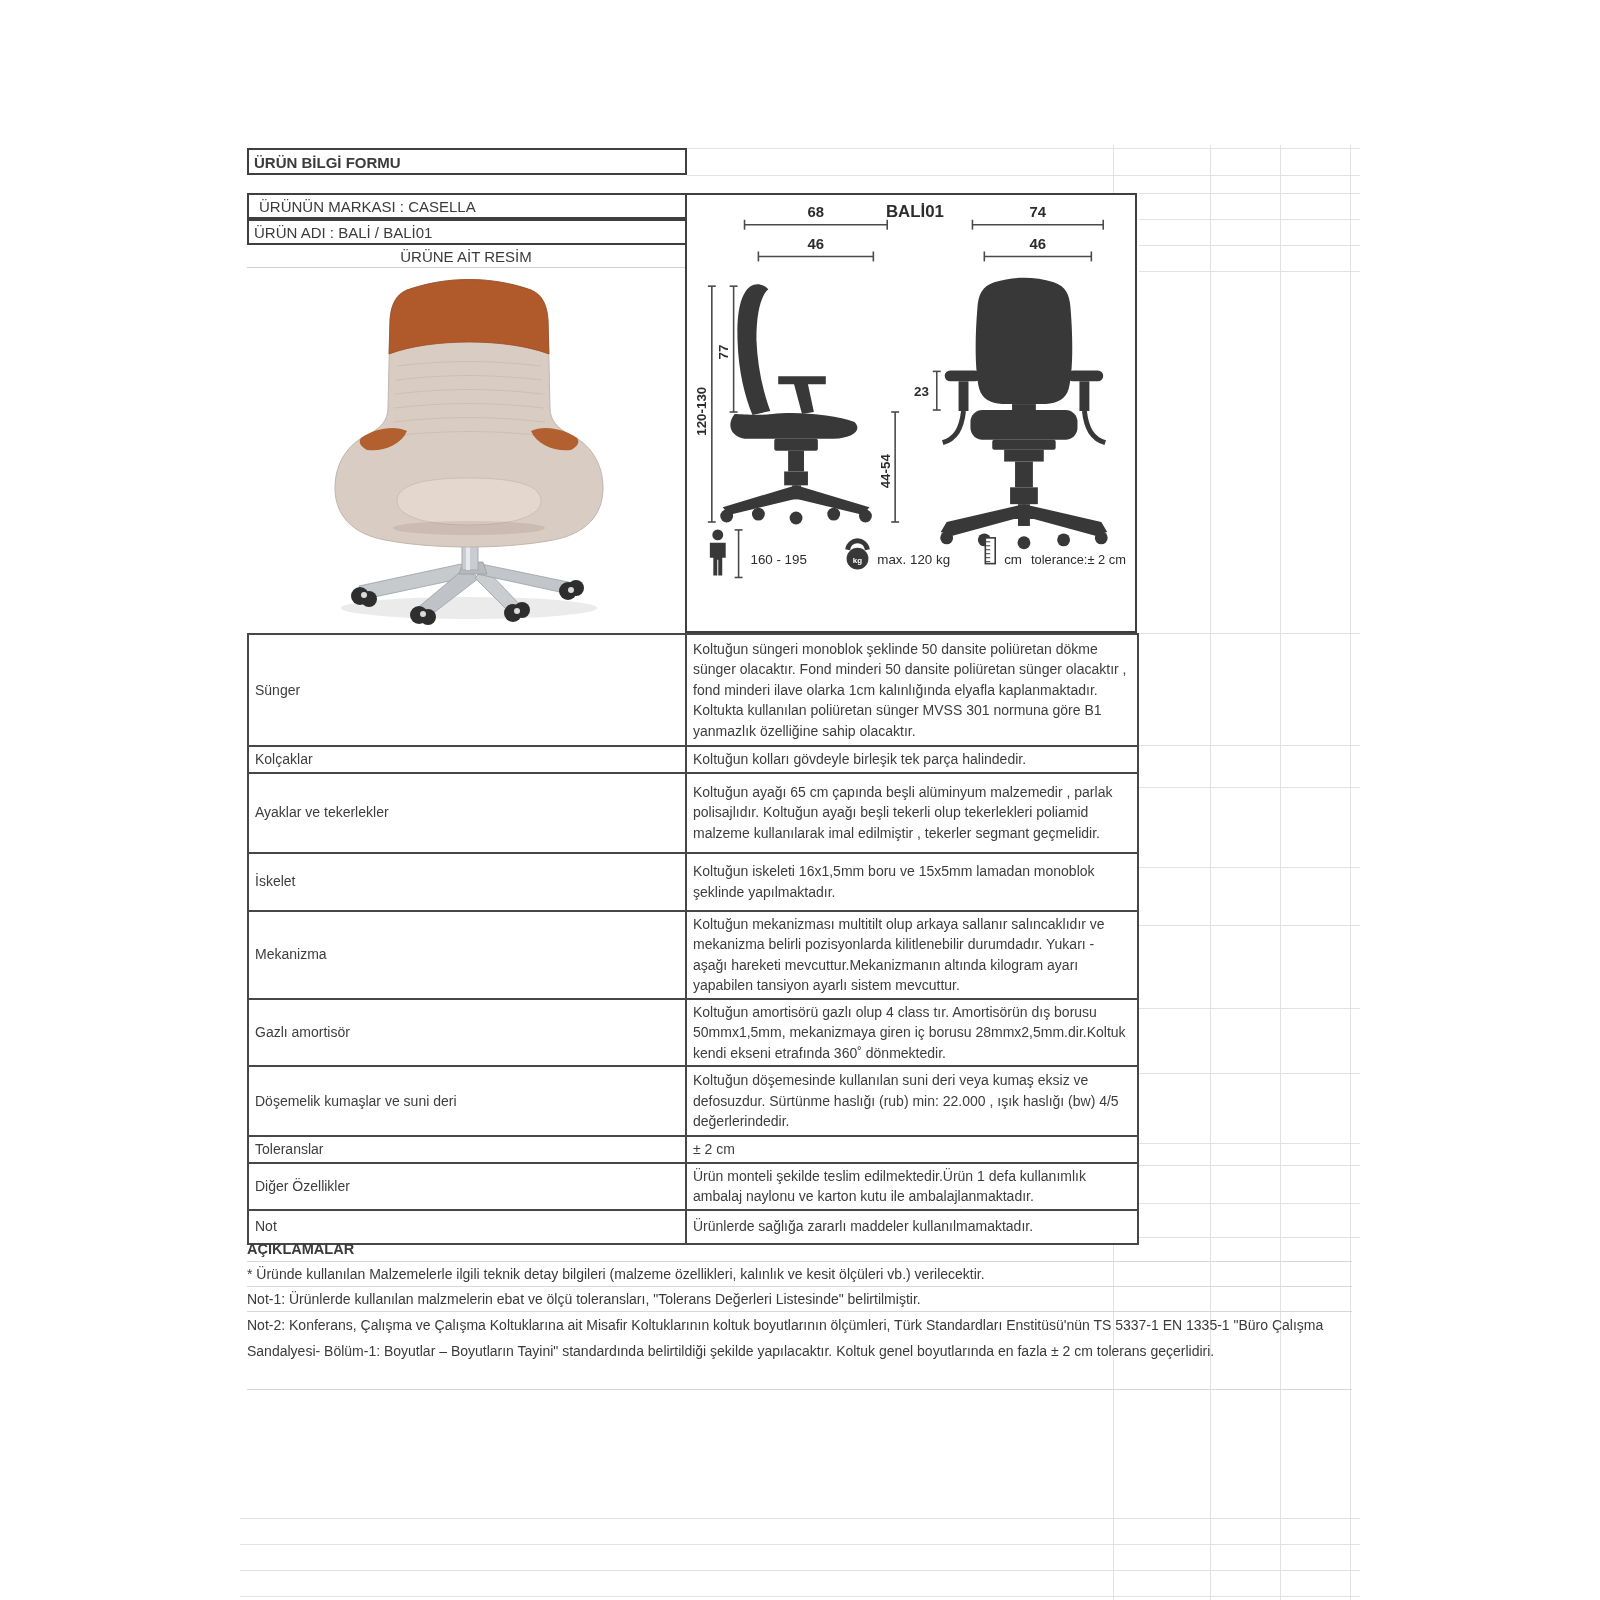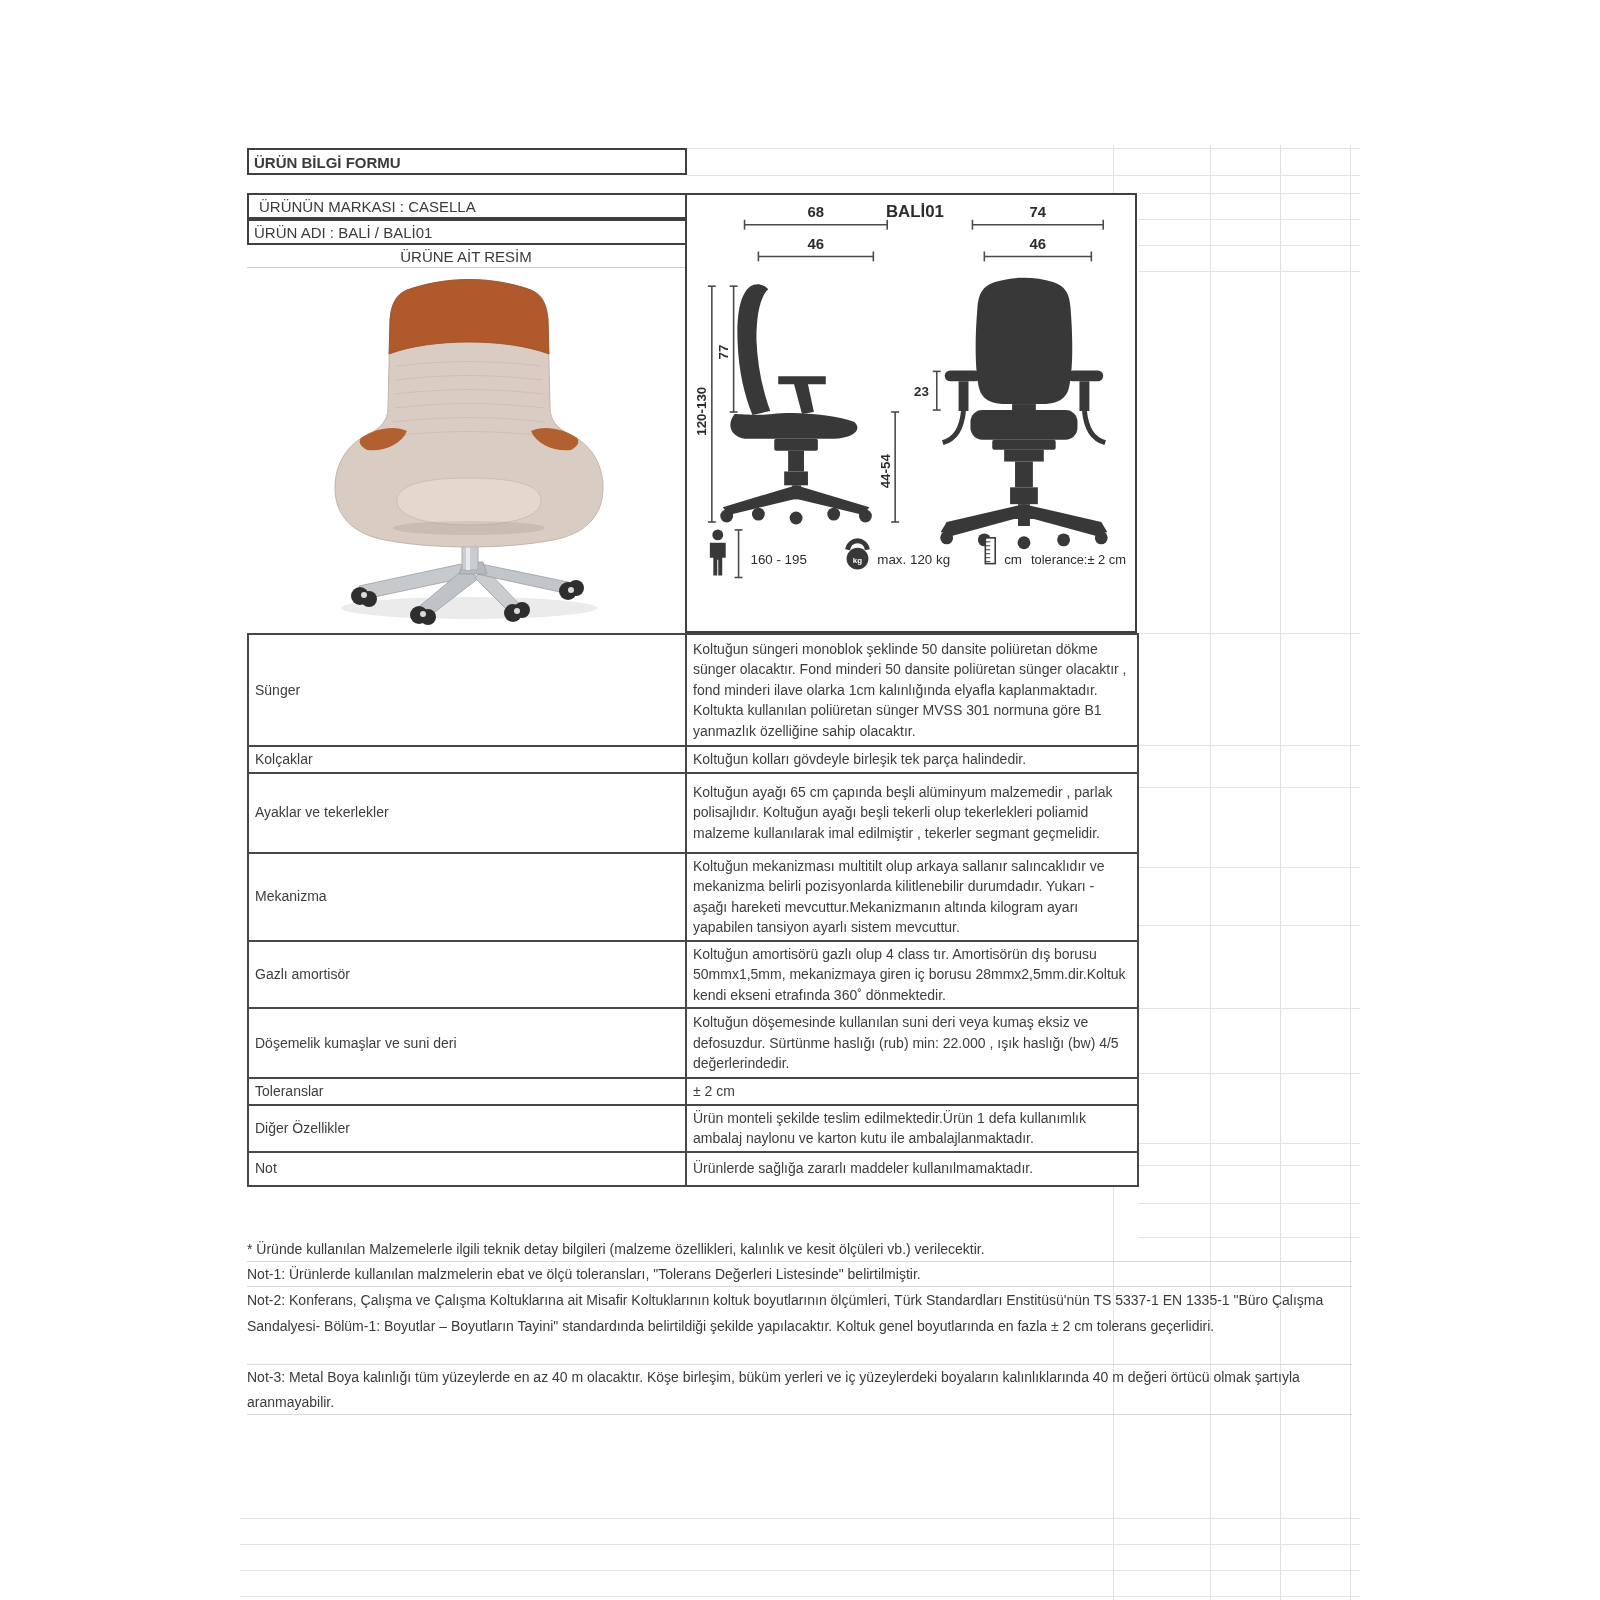--- a/index.html
+++ b/index.html
@@ -261,20 +261,24 @@
     <td class="txt">Koltuğun süngeri monoblok şeklinde  50 dansite poliüretan  dökme sünger  olacaktır. Fond minderi 50 dansite poliüretan sünger olacaktır , fond minderi ilave olarka 1cm kalınlığında elyafla kaplanmaktadır. Koltukta kullanılan poliüretan sünger MVSS 301 normuna göre B1 yanmazlık özelliğine sahip olacaktır.</td>
   </tr>
   <tr class="r1">
     <td class="lbl">Kolçaklar</td>
     <td class="txt">Koltuğun kolları gövdeyle birleşik tek parça halindedir.</td>
   </tr>
   <tr class="r2">
     <td class="lbl">Ayaklar ve tekerlekler</td>
     <td class="txt">Koltuğun ayağı  65 cm çapında beşli alüminyum malzemedir , parlak polisajlıdır. Koltuğun ayağı beşli tekerli olup tekerlekleri poliamid malzeme kullanılarak imal edilmiştir , tekerler  segmant geçmelidir.</td>
   </tr>
+  <tr class="r3">
+    <td class="lbl">İskelet</td>
+    <td class="txt">Koltuğun iskeleti 16x1,5mm boru ve 15x5mm lamadan monoblok şeklinde yapılmaktadır.</td>
+  </tr>
   <tr class="r4">
     <td class="lbl">Mekanizma</td>
     <td class="txt">Koltuğun mekanizması multitilt olup arkaya sallanır salıncaklıdır ve mekanizma belirli pozisyonlarda kilitlenebilir durumdadır. Yukarı - aşağı hareketi mevcuttur.Mekanizmanın altında kilogram ayarı yapabilen tansiyon ayarlı sistem mevcuttur.</td>
   </tr>
   <tr class="r5">
     <td class="lbl">Gazlı amortisör</td>
     <td class="txt">Koltuğun amortisörü gazlı olup 4 class tır. Amortisörün dış borusu 50mmx1,5mm, mekanizmaya giren iç borusu 28mmx2,5mm.dir.Koltuk kendi ekseni etrafında 360˚ dönmektedir.</td>
   </tr>
   <tr class="r6">
     <td class="lbl">Döşemelik kumaşlar ve suni deri</td>
@@ -289,17 +293,17 @@
     <td class="txt">Ürün monteli şekilde teslim edilmektedir.Ürün 1 defa kullanımlık ambalaj naylonu ve karton kutu ile ambalajlanmaktadır.</td>
   </tr>
   <tr class="r9">
     <td class="lbl">Not</td>
     <td class="txt">Ürünlerde sağlığa zararlı maddeler kullanılmamaktadır.</td>
   </tr>
 </tbody>
   </table>
 
 <div id="notes" class="abs">
+  <div class="note-heading">AÇIKLAMALAR</div>
   <div class="note single">* Üründe kullanılan Malzemelerle ilgili teknik detay bilgileri (malzeme özellikleri, kalınlık ve kesit ölçüleri vb.)  verilecektir.</div>
   <div class="note single">Not-1: Ürünlerde kullanılan malzmelerin ebat ve ölçü toleransları, "Tolerans Değerleri Listesinde" belirtilmiştir.</div>
   <div class="note lines3">Not-2: Konferans, Çalışma ve Çalışma Koltuklarına ait  Misafir Koltuklarının koltuk boyutlarının ölçümleri, Türk Standardları Enstitüsü'nün TS 5337-1 EN 1335-1 "Büro Çalışma Sandalyesi- Bölüm-1: Boyutlar – Boyutların Tayini" standardında belirtildiği şekilde yapılacaktır. Koltuk genel boyutlarında en fazla ± 2 cm tolerans geçerlidiri.</div>
-  <div class="note lines2">Not-3: Metal Boya kalınlığı tüm yüzeylerde en az 40 m  olacaktır. Köşe birleşim, büküm yerleri ve iç yüzeylerdeki boyaların kalınlıklarında 40 m değeri örtücü olmak şartıyla aranmayabilir.</div>
 </div>
 
 </body></html>

